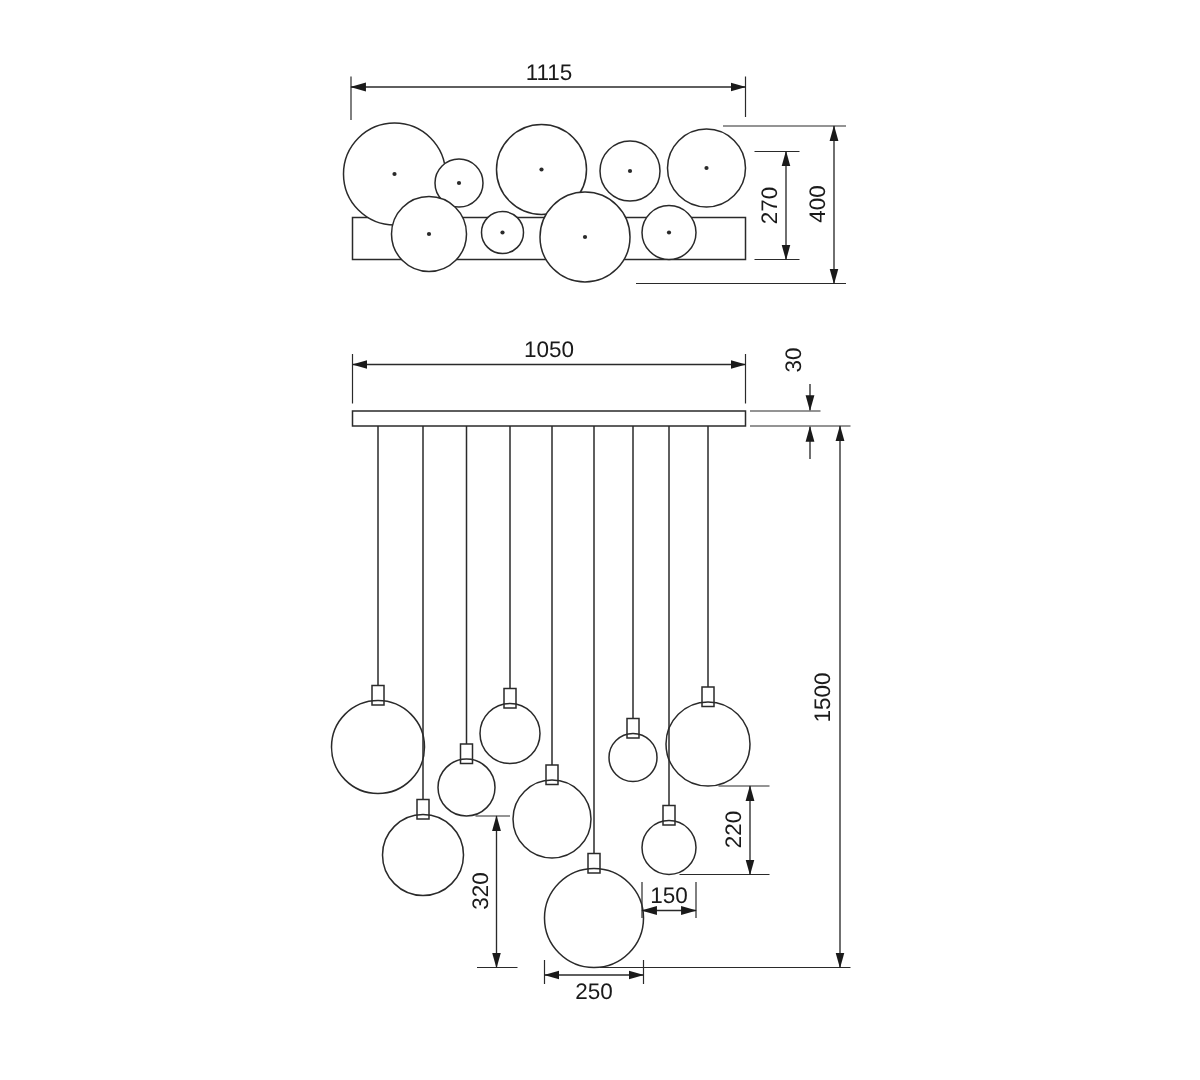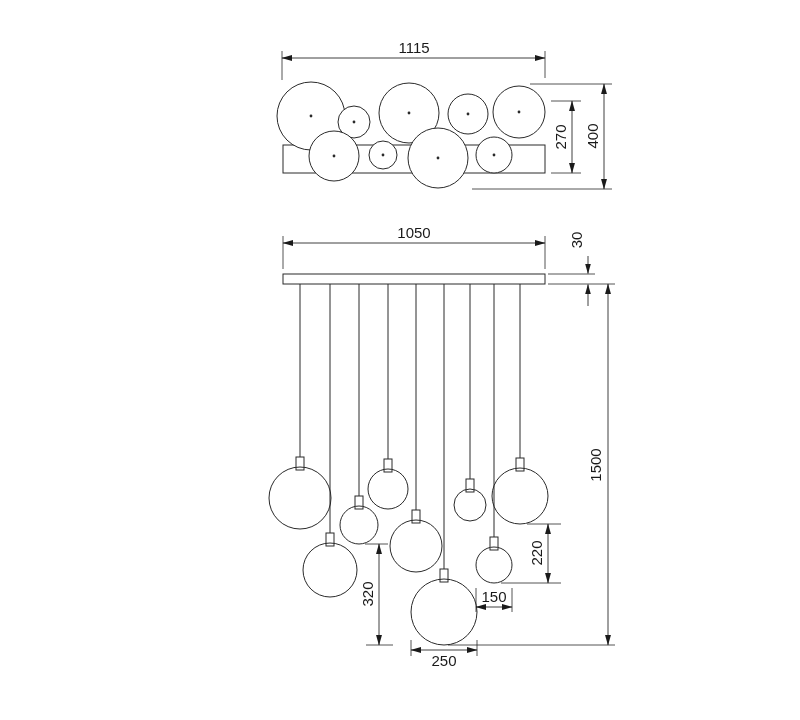--- a/index.html
+++ b/index.html
@@ -9,21 +9,20 @@
     width: 800px;
     height: 720px;
     overflow: hidden;
     font-family: "Liberation Sans", sans-serif;
   }
   .stage {
     position: relative;
     width: 656px;
     height: 720px;
     background: #ffffff;
-    padding-left: 48px;
   }
   svg { display: block; }
   .ln   { stroke: #2a2a2a; stroke-width: 1; fill: none; }
   .fw   { fill: #ffffff; }
   .ext  { stroke: #2a2a2a; stroke-width: 0.8; fill: none; }
   .dim  { stroke: #2a2a2a; stroke-width: 0.9; fill: none; }
   .cord { stroke: #2a2a2a; stroke-width: 1; fill: none; }
   .bub  { fill: none; stroke: #4a4a4a; stroke-width: 0.7; }
   .dot  { fill: #2a2a2a; stroke: none; }
   text.dl {

